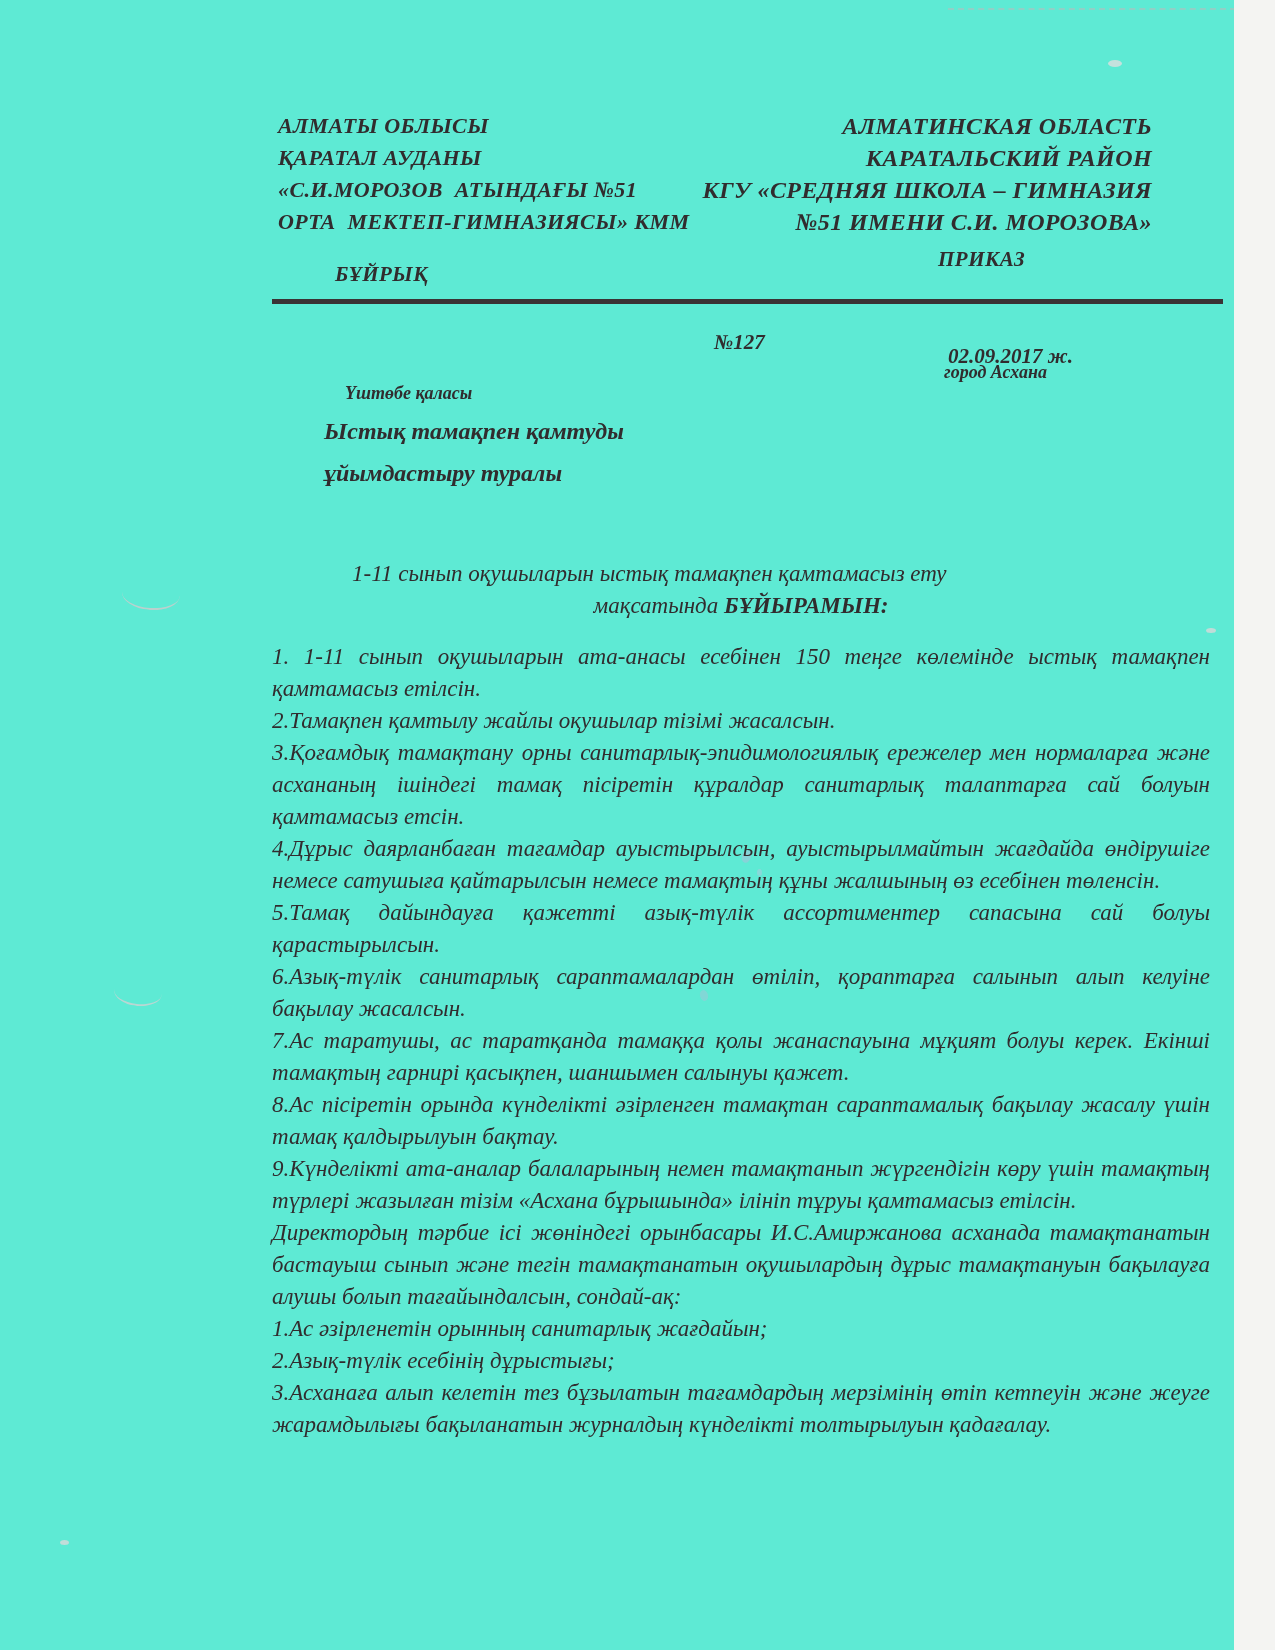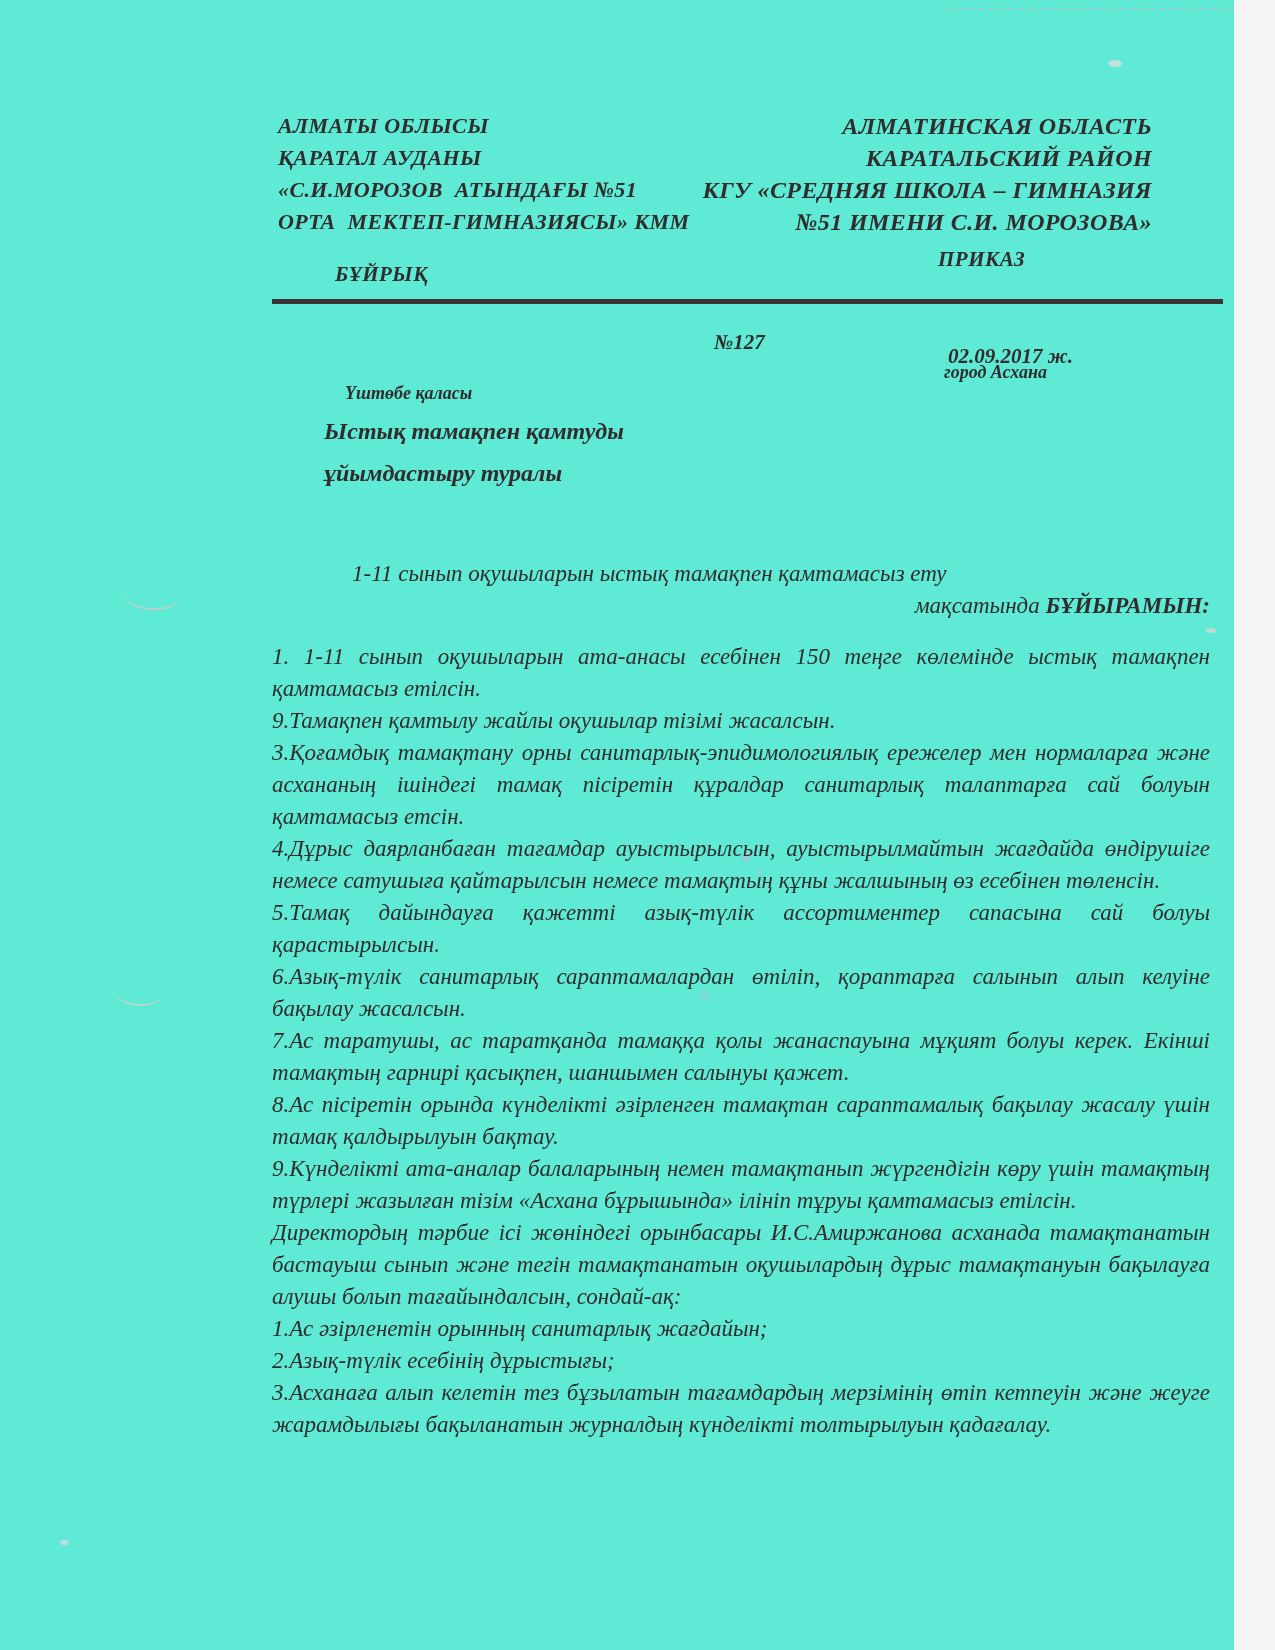--- a/index.html
+++ b/index.html
@@ -32,21 +32,21 @@
     position:absolute;left:324px;top:410px;
     font-size:24px;font-weight:bold;line-height:42px;
   }
   
   .body-text{
     position:absolute;left:272px;top:558px;width:938px;
     font-size:23px;line-height:32px;text-align:justify;
   }
   .body-text p{margin:0;padding:0;}
   .preamble-l1{text-indent:80px;text-align:left;}
-  .preamble-l2{text-align:right;}
+  .preamble-l2{text-align:center;}
   .items{margin-top:19px;}
   .assignment{margin-top:0;}
   
   .artifact{position:absolute;pointer-events:none;}
   .scan-line{left:948px;top:8px;width:288px;height:0;border-top:2px dashed #bcbcbc;opacity:.55;}
   .smudge{left:1108px;top:60px;width:14px;height:7px;background:#dedede;border-radius:50%;opacity:.8;}
   .arc1{left:122px;top:578px;width:58px;height:30px;border:none;border-bottom:2px solid #cccccc;border-radius:50%;transform:rotate(4deg);opacity:.85;}
   .arc2{left:114px;top:978px;width:48px;height:26px;border:none;border-bottom:2px solid #d2d2d2;border-radius:50%;transform:rotate(6deg);opacity:.8;}
   .speck-blue-1{left:742px;top:850px;width:9px;height:13px;background:#a9c0da;border-radius:50%;opacity:.55;transform:rotate(20deg);}
   .speck-blue-2{left:757px;top:869px;width:5px;height:7px;background:#b4c7dd;border-radius:50%;opacity:.5;}
@@ -91,21 +91,21 @@
     <div>Ыстық тамақпен қамтуды</div>
     <div>ұйымдастыру туралы</div>
   </div>
 
   <div class="body-text">
     <p class="preamble-l1">1-11  сынып оқушыларын ыстық тамақпен қамтамасыз ету</p>
     <p class="preamble-l2"><span>мақсатында </span><b>БҰЙЫРАМЫН:</b></p>
 
     <div class="items">
       <p>1. 1-11 сынып  оқушыларын ата-анасы есебінен 150 теңге көлемінде ыстық тамақпен қамтамасыз етілсін.</p>
-      <p>9.Тамақпен қамтылу жайлы оқушылар тізімі жасалсын.</p>
+      <p>2.Тамақпен қамтылу жайлы оқушылар тізімі жасалсын.</p>
       <p>3.Қоғамдық тамақтану орны санитарлық-эпидимологиялық ережелер мен нормаларға және асхананың ішіндегі тамақ пісіретін құралдар санитарлық талаптарға сай болуын қамтамасыз етсін.</p>
       <p>4.Дұрыс даярланбаған тағамдар ауыстырылсын, ауыстырылмайтын жағдайда өндірушіге немесе сатушыға қайтарылсын немесе тамақтың құны жалшының өз есебінен төленсін.</p>
       <p>5.Тамақ  дайындауға қажетті азық-түлік ассортиментер сапасына сай болуы қарастырылсын.</p>
       <p>6.Азық-түлік санитарлық сараптамалардан өтіліп, қораптарға салынып алып келуіне  бақылау жасалсын.</p>
       <p>7.Ас таратушы, ас таратқанда тамаққа қолы жанаспауына мұқият болуы керек. Екінші тамақтың гарнирі қасықпен, шаншымен салынуы қажет.</p>
       <p>8.Ас пісіретін орында күнделікті әзірленген тамақтан сараптамалық бақылау жасалу үшін тамақ қалдырылуын бақтау.</p>
       <p>9.Күнделікті ата-аналар балаларының немен тамақтанып жүргендігін көру үшін тамақтың түрлері жазылған тізім «Асхана бұрышында» ілініп тұруы қамтамасыз етілсін.</p>
     </div>
 
     <p class="assignment">Директордың тәрбие ісі жөніндегі орынбасары И.С.Амиржанова асханада тамақтанатын бастауыш сынып және тегін тамақтанатын оқушылардың дұрыс тамақтануын бақылауға алушы болып тағайындалсын, сондай-ақ:</p>

